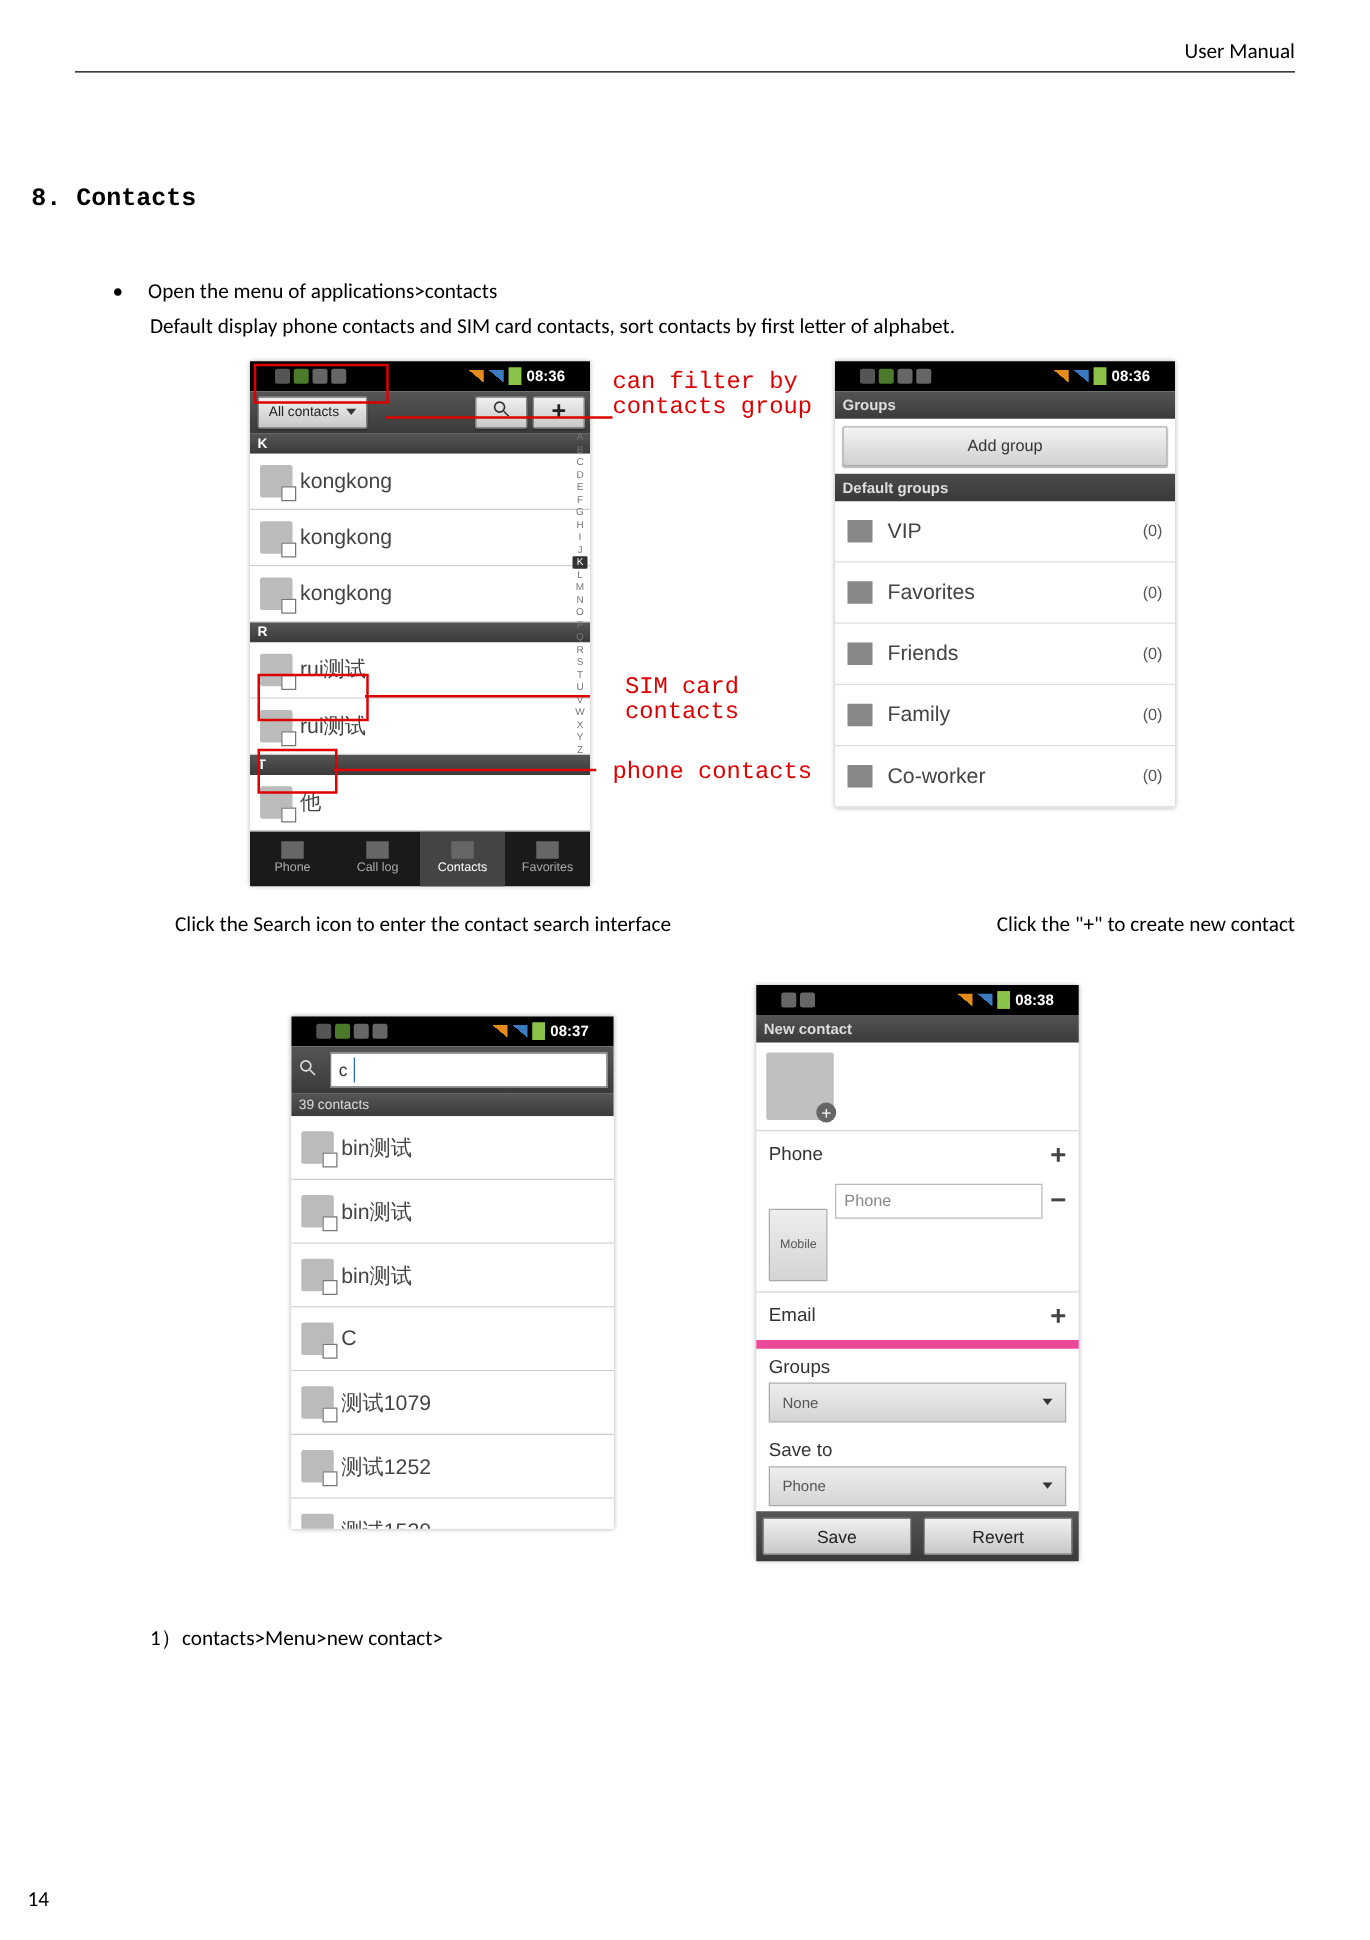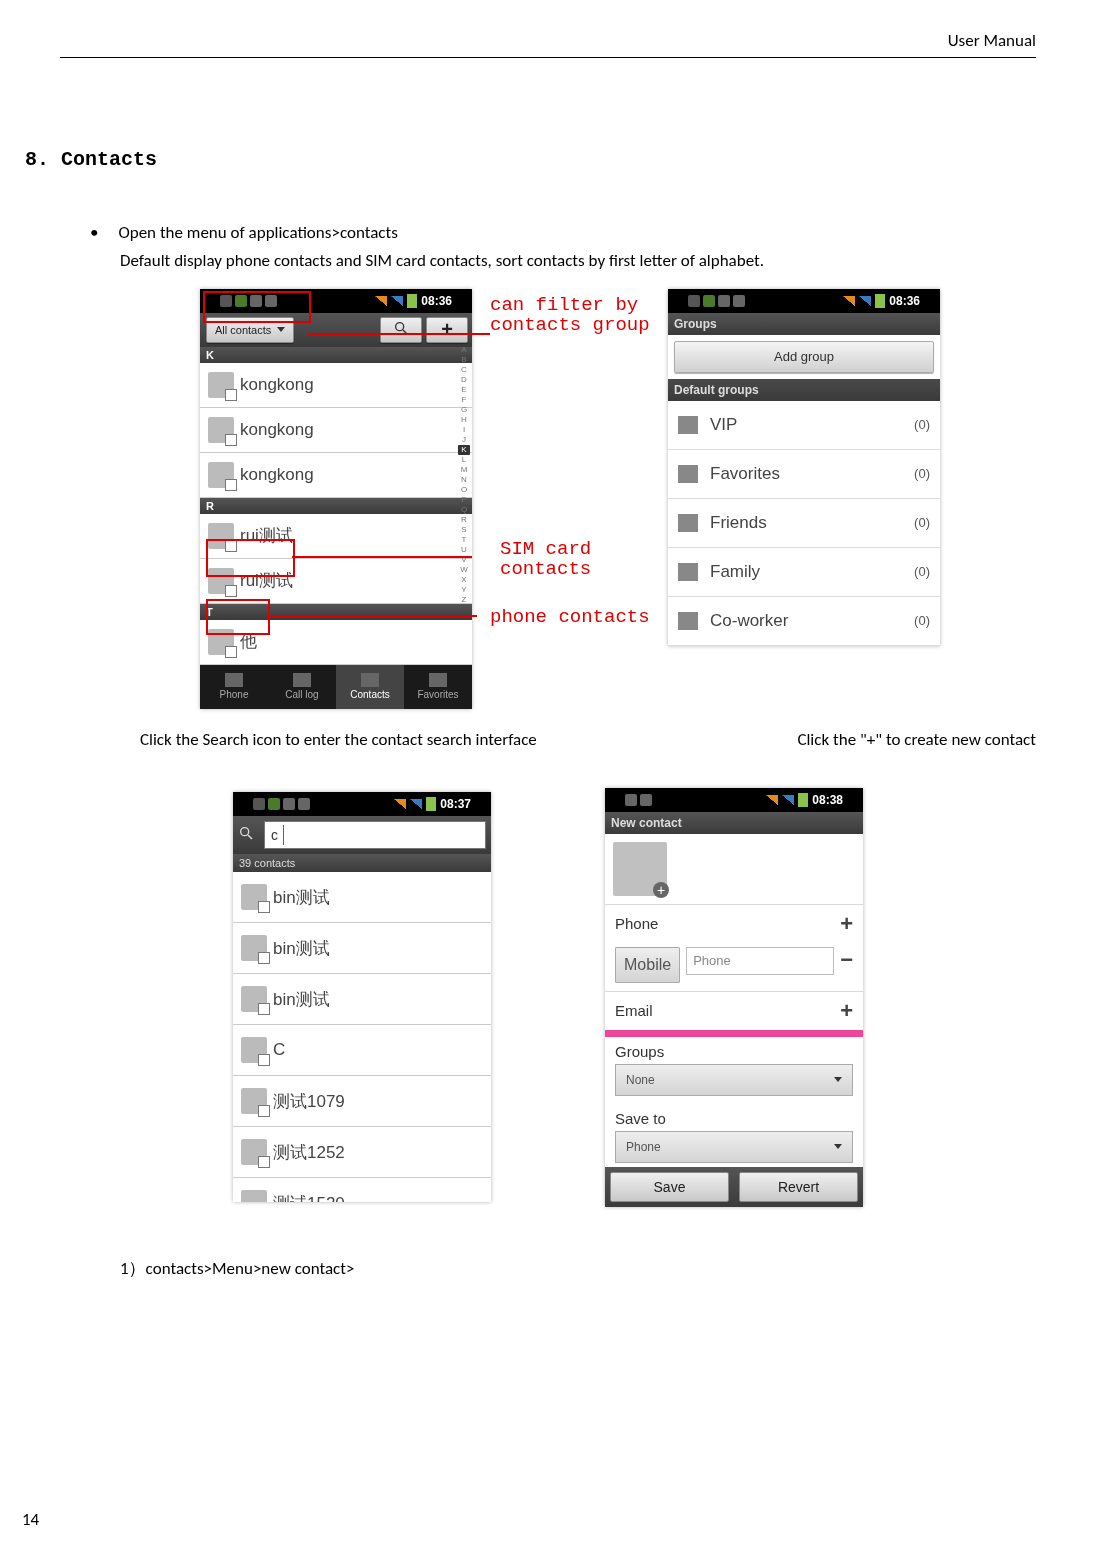--- a/index.html
+++ b/index.html
@@ -75,21 +75,21 @@
   .nc-av { width:54px; height:54px; background:#c0c0c0; position:relative; border-radius:2px; }
   .nc-av::after { content:"+"; position:absolute; right:-2px; bottom:-2px; width:16px; height:16px; border-radius:50%; background:#666; color:#fff; font-size:14px; display:flex; align-items:center; justify-content:center; }
   .nc-fields { flex:1; display:flex; flex-direction:column; gap:4px; }
   .nc-inp { height:26px; border:1px solid #bbb; background:#fff; font-size:13px; color:#888; display:flex; align-items:center; padding:0 6px; }
   .nc-row-hold { display:flex; align-items:center; gap:6px; }
   .nc-exp { width:22px; height:22px; border:1.5px solid #888; border-radius:50%; display:flex; align-items:center; justify-content:center; }
   .nc-sect { padding:6px 10px; font-size:15px; color:#333; display:flex; align-items:center; border-bottom:0; }
   .plus { margin-left:auto; font-size:22px; color:#444; font-weight:bold; }
   .minus { margin-left:auto; font-size:22px; color:#444; font-weight:bold; }
   .nc-subrow { display:flex; padding:4px 10px 8px 10px; gap:6px; border-bottom:1px solid #d8d8d8; }
-  .nc-chip { height:26px; background:linear-gradient(#eee,#d4d4d4); border:1px solid #aaa; font-size:16px; color:#555; display:flex; align-items:center; padding:4px 8px; border-radius:1px; }
+  .nc-chip { height:26px; background:linear-gradient(#eee,#d4d4d4); border:1px solid #aaa; font-size:10px; color:#555; display:flex; align-items:center; padding:15px 8px; border-radius:1px;margin-top:20px; }
   .nc-dd { height:30px; margin:4px 10px 8px 10px; background:linear-gradient(#eee,#d4d4d4); border:1px solid #aaa; display:flex; align-items:center; padding:0 10px; font-size:12px; color:#555; }
   .nc-dd .caret-down { margin-left:auto; }
   .nc-btm { display:flex; background:linear-gradient(#555,#3a3a3a); height:40px; }
   .nc-bbtn { flex:1; margin:5px; background:linear-gradient(#f0f0f0,#c8c8c8); border:1px solid #888; display:flex; align-items:center; justify-content:center; font-size:14px; color:#222; border-radius:2px; }
 
   .mag svg, .plus-ic svg { width:16px; height:16px; }
   .figwrap { position:relative; }
 </style>
 </head>
 <body>

